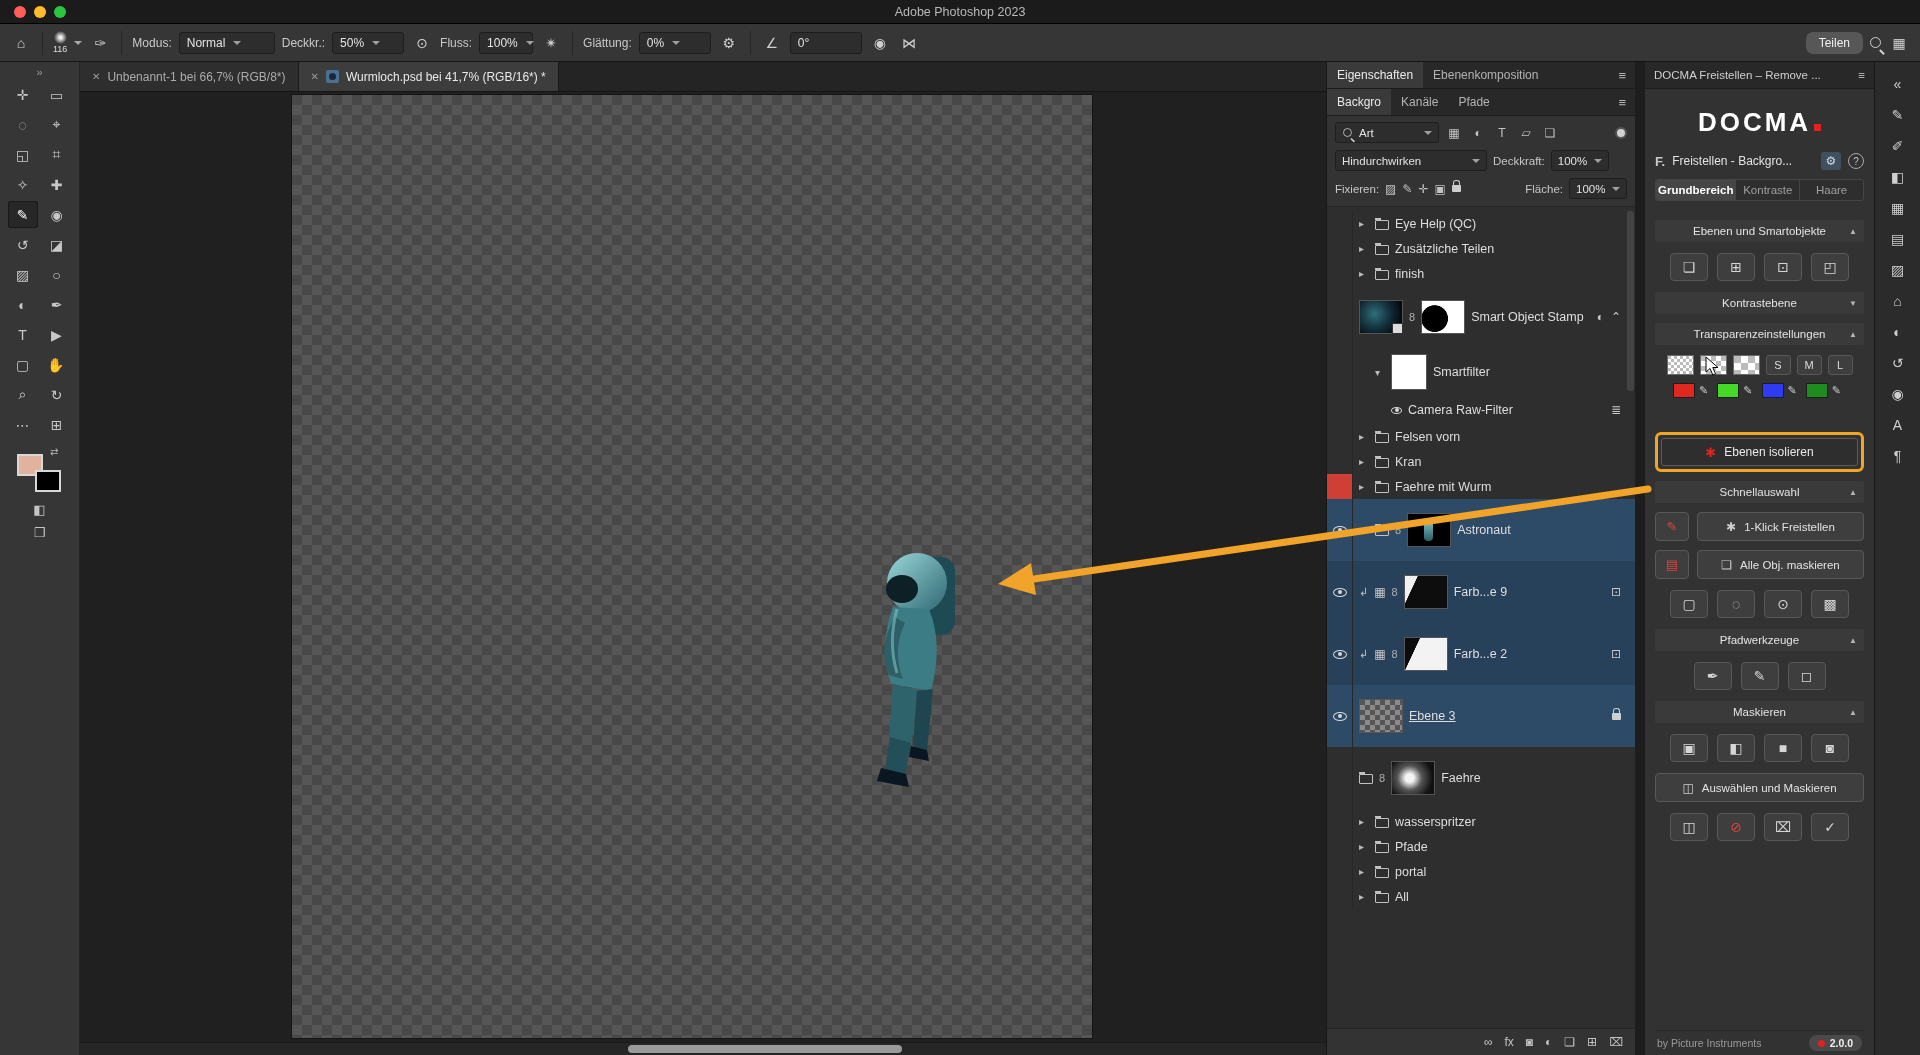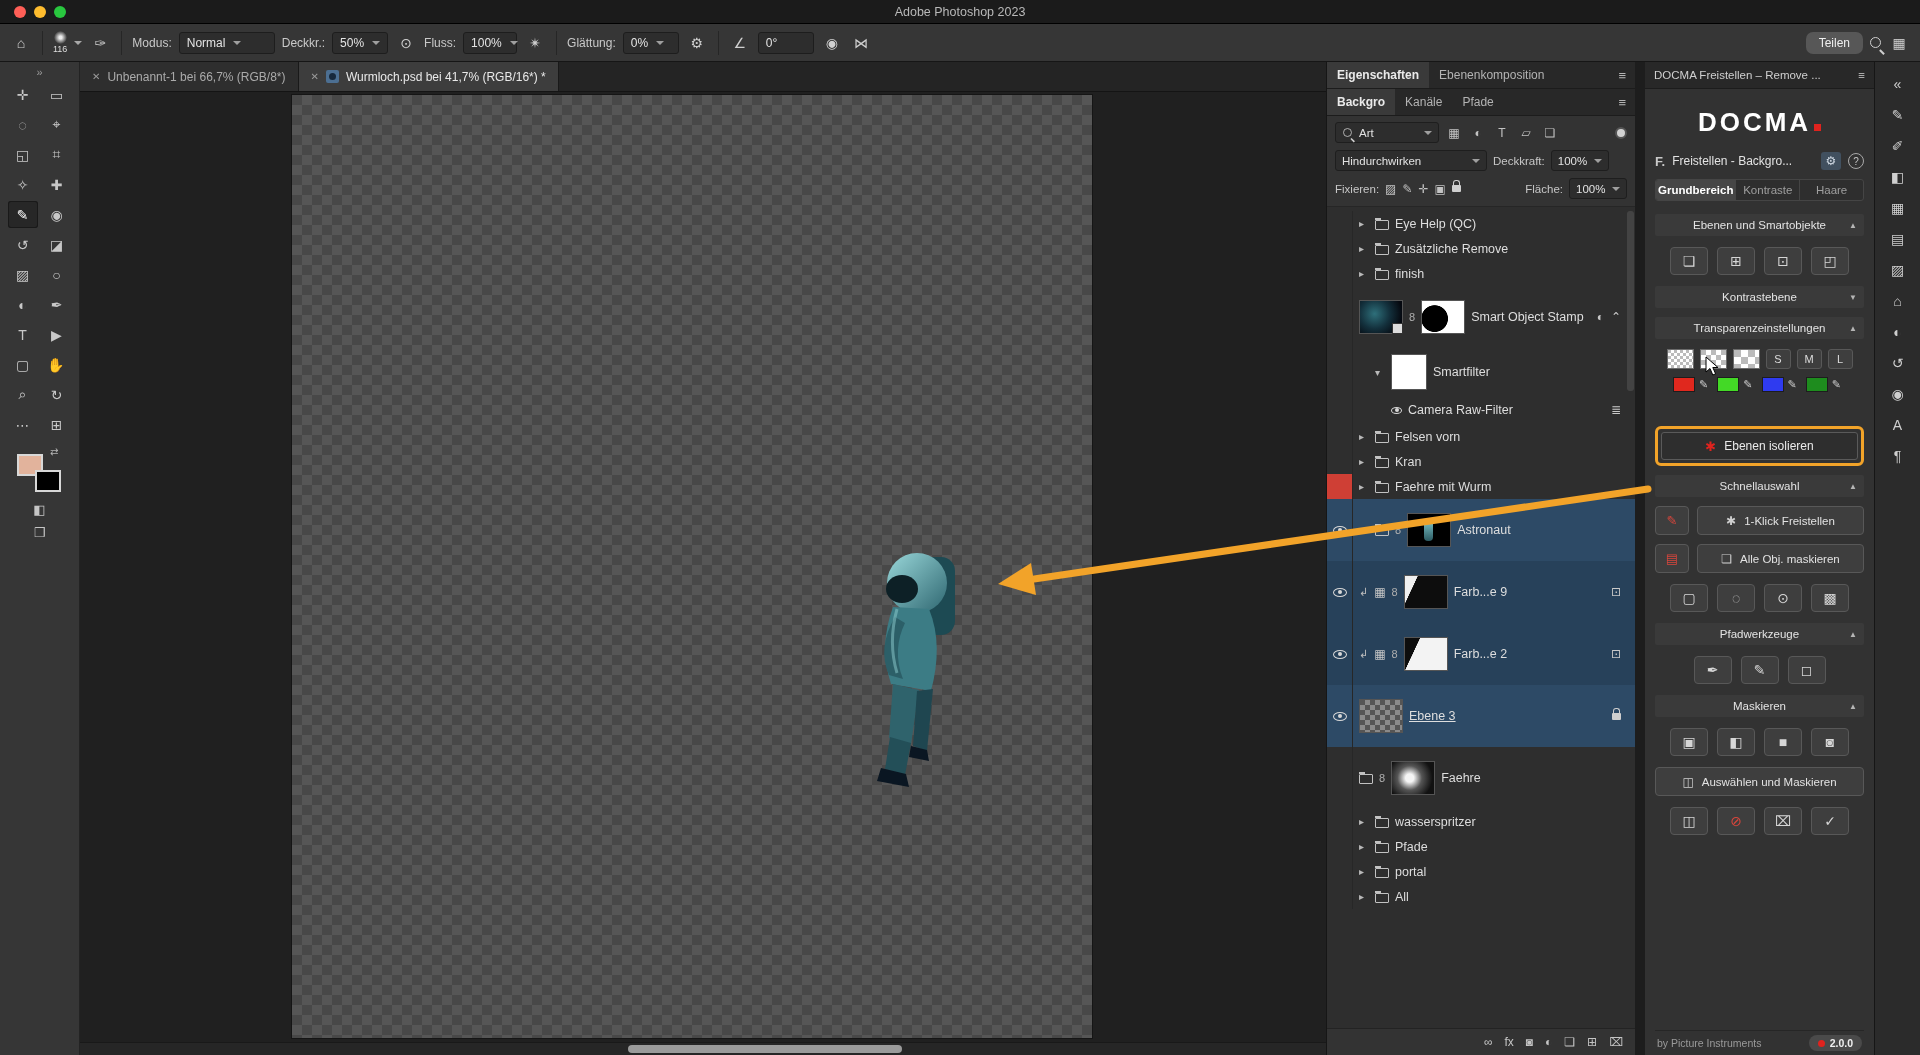--- a/index.html
+++ b/index.html
@@ -18,21 +18,21 @@
   .optionsbar { height:38px; background:#363636; border-bottom:1px solid #161616; display:flex; align-items:center; padding:0 10px; gap:7px; color:#d4d4d4; font-size:12px; flex:none; }
   .opt-sep { width:1px; height:24px; background:#262626; margin:0 3px; flex:none; }
   .icon-btn { min-width:22px; height:24px; display:flex; align-items:center; justify-content:center; color:#cfcfcf; font-size:14px; border-radius:3px; flex:none; }
   .brush-preview { display:flex; flex-direction:column; align-items:center; line-height:1; flex:none; }
   .brush-dot { width:13px; height:13px; border-radius:50%; background:radial-gradient(circle,#ececec 15%,rgba(236,236,236,0) 72%); }
   .brush-size { font-size:9px; color:#ddd; margin-top:1px; }
   .caret-mini { width:0;height:0;border:4px solid transparent;border-top-color:#a8a8a8; margin-top:4px; }
   .opt-label { color:#c9c9c9; flex:none; }
   .opt-select { height:22px; background:#2d2d2d; border:1px solid #1d1d1d; border-radius:3px; display:flex; align-items:center; padding:0 7px; gap:8px; color:#e4e4e4; flex:none;text-align:right; }
   .opt-select .sel-caret { width:0;height:0;border:4px solid transparent;border-top-color:#9f9f9f; margin-top:4px; }
-  .w96{width:96px}.w56{width:54px}.w48{width:56px}
+  .w96{width:96px}.w56{width:54px}.w48{width:72px}
   .spacer{flex:1}
   .teilen-btn { background:#575757; color:#efefef; border-radius:7px; padding:4px 13px; font-size:12px; flex:none; }
   .search-glyph { width:11px;height:11px;border:1.6px solid #cfcfcf;border-radius:50%; position:relative; display:inline-block; flex:none;}
   .search-glyph::after { content:''; position:absolute; width:6px;height:1.6px;background:#cfcfcf; left:9px; top:11px; transform:rotate(45deg); transform-origin:left center; }
 
   
   .main { flex:1; display:flex; min-height:0; }
 
   
   .toolbar { width:80px; background:#363636; border-right:1px solid #232323; display:flex; flex-direction:column; align-items:center; padding-top:4px; flex:none; }
@@ -62,21 +62,21 @@
   .astronaut { position:absolute; left:777px; top:447px; width:110px; height:255px; }
   .hscroll { height:13px; background:#262626; border-top:1px solid #191919; position:relative; flex:none; }
   .hthumb { position:absolute; left:44%; width:22%; top:2px; height:8px; background:#9b9b9b; border-radius:4px; }
   .statusbar { height:22px; background:#2b2b2b; border-top:1px solid #191919; display:flex; align-items:center; gap:16px; padding:0 12px; font-size:11.5px; color:#c9c9c9; flex:none; }
   .status-chev { color:#9a9a9a; }
 
   
   .panel-mid { width:309px; background:#333333; border-left:1px solid #161616; display:flex; flex-direction:column; flex:none; }
   .panel-tabs { height:27px; background:#282828; border-bottom:1px solid #1c1c1c; display:flex; align-items:stretch; flex:none; }
   .ptab { display:flex; align-items:center; padding:0 10px; font-size:12px; color:#b3b3b3; }
-  .ptab.active { background:#3a3a3a; color:#eaeaea;font-weight:bold; }
+  .ptab.active { background:#3a3a3a; color:#eaeaea; }
   .pmenu { margin-left:auto; color:#b5b5b5; display:flex; align-items:center; padding-right:9px; font-size:13px; }
   .layers-controls { padding:6px 8px 7px; display:flex; flex-direction:column; gap:7px; background:#333; border-bottom:1px solid #262626; flex:none; }
   .lc-row { display:flex; align-items:center; gap:6px; font-size:11.5px; color:#c7c7c7; }
   .mini-select { height:21px; background:#2d2d2d; border:1px solid #1e1e1e; border-radius:3px; display:flex; align-items:center; gap:6px; padding:0 6px; color:#e2e2e2; font-size:11.5px; }
   .mini-select .sel-caret { width:0;height:0;border:4px solid transparent;border-top-color:#9f9f9f; margin:4px 0 0 auto; }
   .ms-kind{width:104px}.ms-blend{width:152px}.ms-val{width:58px}
   .flt-ic { width:18px; text-align:center; color:#c3c3c3; font-size:12px; }
   .toggle-dot { width:12px; height:12px; border-radius:50%; background:#d2d2d2; border:2px solid #555; margin-left:auto; }
   .lock-ic { color:#c3c3c3; font-size:12px; }
   .lockic { width:9px; height:7px; background:#cfcfcf; border-radius:1px; position:relative; display:inline-block; }
@@ -124,21 +124,21 @@
   .docma-header { height:27px; background:#282828; border-bottom:1px solid #1c1c1c; display:flex; align-items:center; gap:6px; padding:0 9px; font-size:11.5px; color:#cfcfcf; flex:none; }
   .dh-title { white-space:nowrap; overflow:hidden; text-overflow:ellipsis; flex:1; }
   .docma-body { flex:1; padding:6px 10px 0; display:flex; flex-direction:column; overflow:hidden; }
   .docma-logo { text-align:center; color:#fff; font-weight:bold; font-size:26px; letter-spacing:3px; margin:12px 0 14px; }
   .logo-dot { display:inline-block; width:7px; height:7px; background:#e0231e; margin-left:3px; }
   .plugin-row { display:flex; align-items:center; gap:7px; margin-bottom:9px; }
   .plugin-badge { color:#c9c9c9; font-weight:bold; font-size:13px; }
   .plugin-label { flex:1; white-space:nowrap; overflow:hidden; text-overflow:ellipsis; color:#e3e3e3; }
   .gear-chip { width:20px; height:18px; background:#41505f; border-radius:3px; display:flex; align-items:center; justify-content:center; color:#cfd8e2; font-size:12px; }
   .help-chip { width:16px; height:16px; border:1.4px solid #a8a8a8; border-radius:50%; display:flex; align-items:center; justify-content:center; font-size:10px; color:#c5c5c5; }
-  .docma-tabs { display:flex; background:#2e2e2e; border:1px solid #454545; border-radius:3px; overflow:hidden; margin-bottom:4px; flex:none; }
+  .docma-tabs { display:flex; background:#2e2e2e; border:1px solid #454545; border-radius:3px; overflow:hidden; margin-bottom:10px; flex:none; }
   .dtab { flex:1; text-align:center; padding:4px 2px; font-size:11.5px; color:#9f9f9f; border-right:1px solid #454545; }
   .dtab:last-child { border-right:none; }
   .dtab.active { background:#464646; color:#fff; font-weight:bold; }
   .dsection { position:relative; height:22px; background:#3a3a3a; border-radius:2px; display:flex; align-items:center; justify-content:center; color:#e3e3e3; font-size:11.5px; margin-top:9px; flex:none; }
   .dsection .arr { position:absolute; right:7px; font-size:8px; color:#b5b5b5; }
   .dicon-row { display:flex; gap:9px; justify-content:center; margin:11px 0 2px; flex:none; }
   .dicon { width:38px; height:28px; background:#3e3e3e; border:1px solid #585858; border-radius:4px; display:flex; align-items:center; justify-content:center; color:#d6d6d6; font-size:14px; }
   .swatch-row { display:flex; gap:6px; justify-content:center; align-items:center; margin:10px 0 3px; flex:none; }
   .tswatch { width:27px; height:20px; border:1px solid #6a6a6a; background:repeating-conic-gradient(#fff 0% 25%, #bbb 0% 50%); }
   .tswatch.s1{background-size:6px 6px}.tswatch.s2{background-size:10px 10px}.tswatch.s3{background-size:14px 14px}
@@ -373,21 +373,21 @@
               <span class="folder-ic"></span>
               <span class="lname">Eye Help (QC)</span>
               <span class="rgroup"></span>
             </span>
           </div>
           <div class="layer-row h25">
             <span class="eye-cell"></span>
             <span class="row-body">
               <span class="caret">▸</span>
               <span class="folder-ic"></span>
-              <span class="lname">Zusätzliche Remove</span>
+              <span class="lname">Zusätzliche Teilen</span>
               <span class="rgroup"></span>
             </span>
           </div>
           <div class="layer-row h25">
             <span class="eye-cell"></span>
             <span class="row-body">
               <span class="caret">▸</span>
               <span class="folder-ic"></span>
               <span class="lname">finish</span>
               <span class="rgroup"></span>

